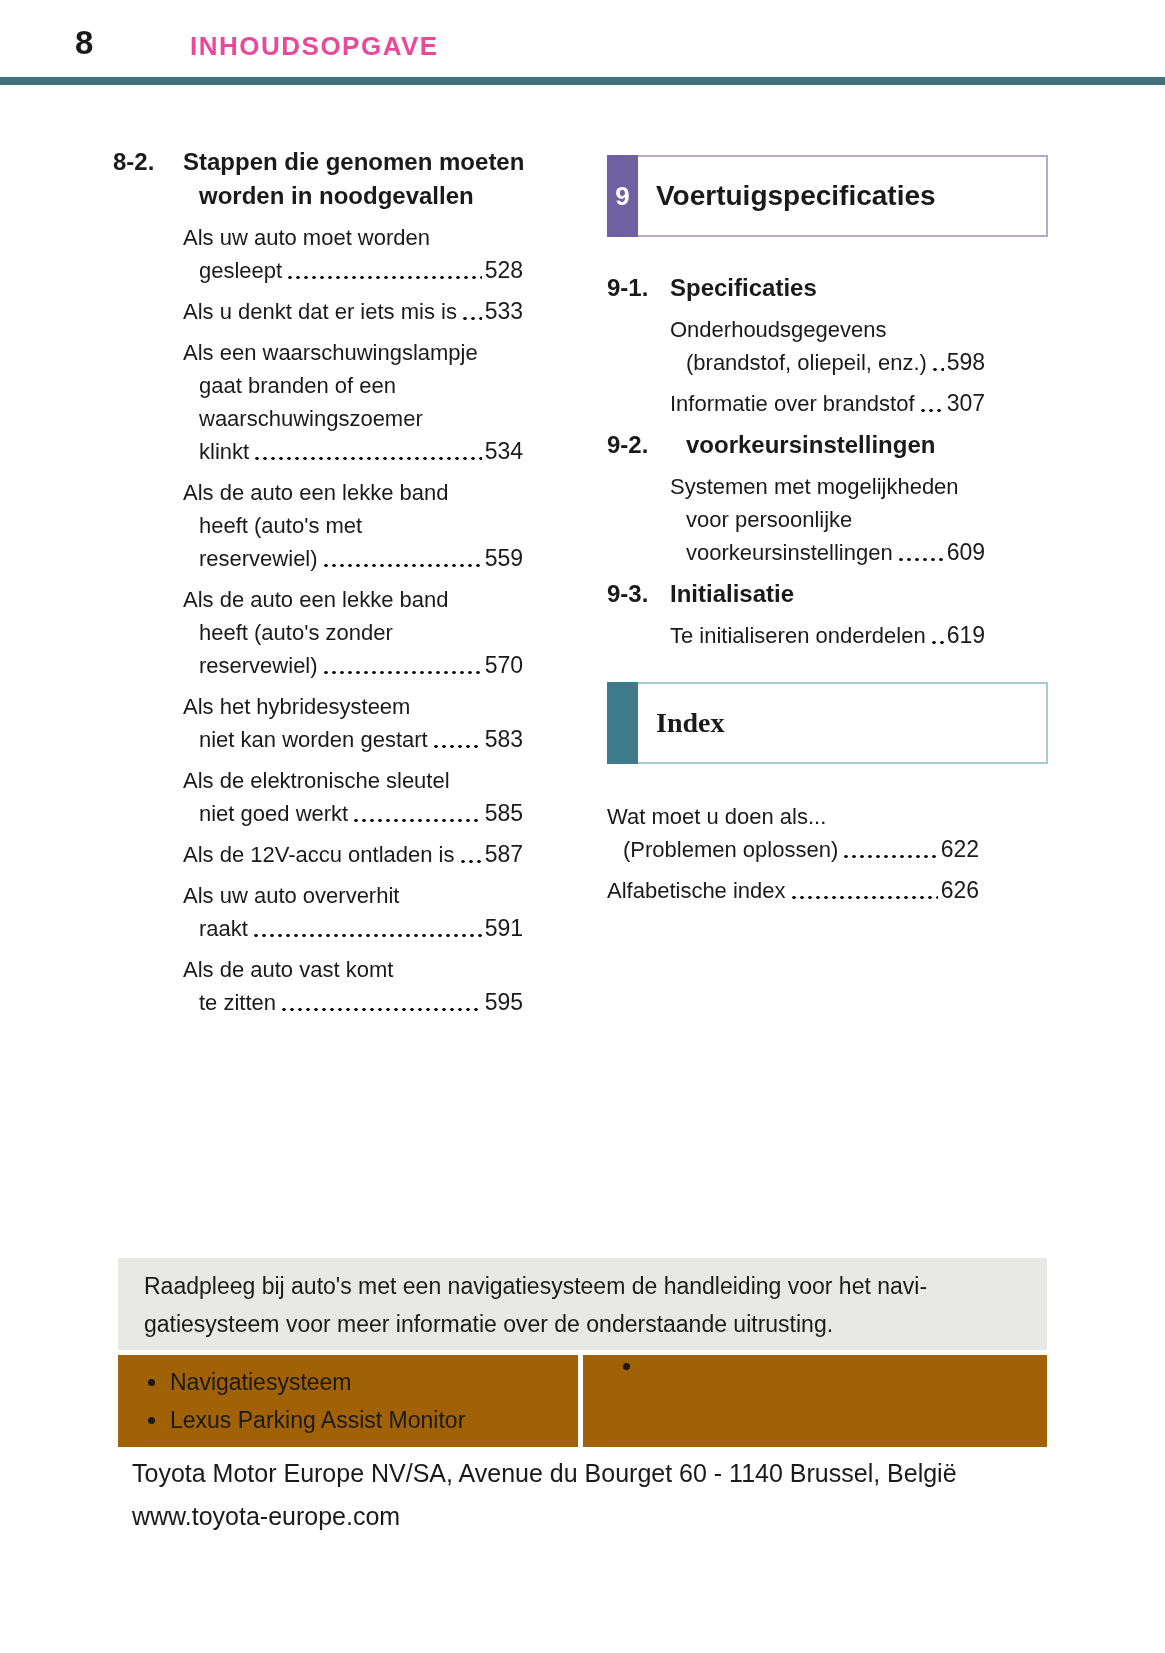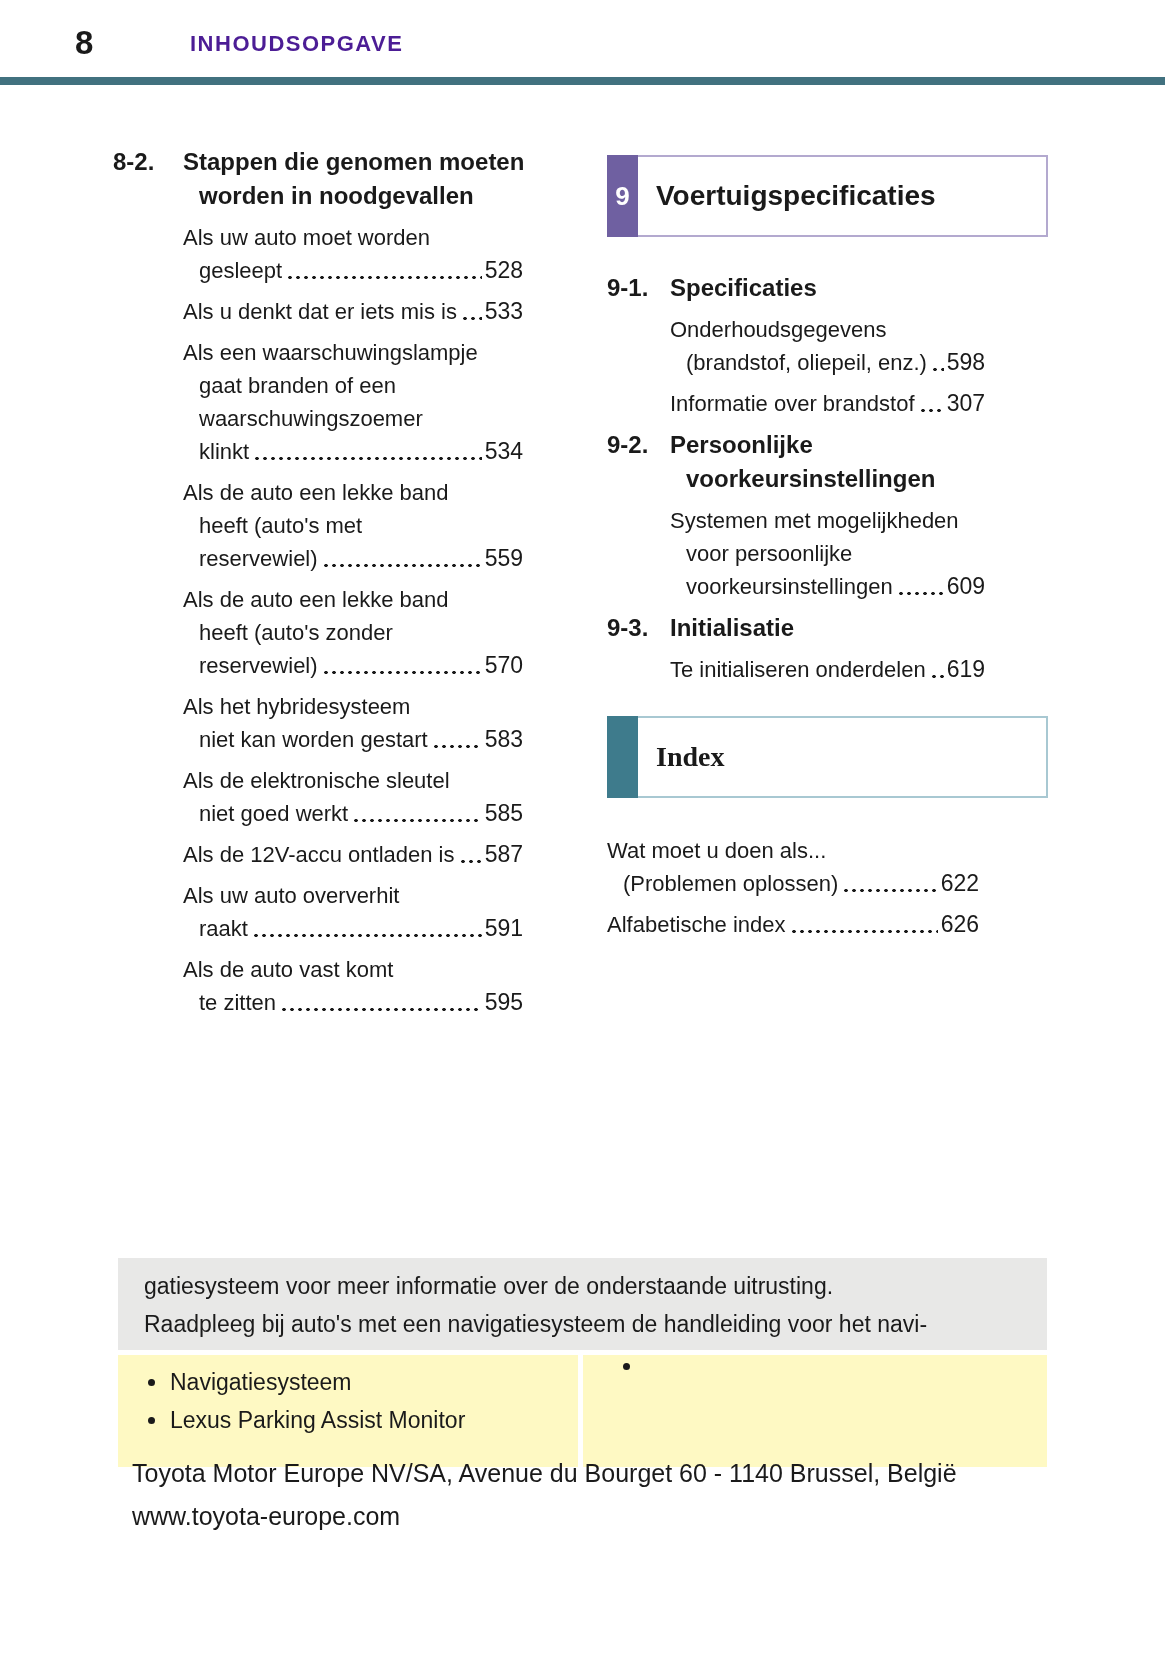--- a/index.html
+++ b/index.html
@@ -5,22 +5,22 @@
   * { margin:0; padding:0; box-sizing:border-box; }
   html,body { background:#ffffff; }
   body {
     width:1165px; height:1653px; position:relative;
     font-family:"Liberation Sans", sans-serif; color:#1a1a1a;
   }
   .page { position:absolute; inset:0; background:#fff; overflow:hidden; }
 
   
   .hdr-num   { position:absolute; left:75px;  top:24px; font-size:33px; font-weight:bold; }
-  .hdr-title { position:absolute; left:190px; top:31px; font-size:22px; font-weight:bold;
-               color:#4c1d95; letter-spacing:1.5px; }
+  .hdr-title { position:absolute; left:190px; top:31px; font-size:26px; font-weight:bold;
+               color:#ec4899; letter-spacing:1.5px; }
   .rule      { position:absolute; left:0; top:77px; width:1165px; height:8px; background:#41717f; }
 
   
   .col-left  { position:absolute; left:113px; top:145px; width:410px; }
   .col-right { position:absolute; left:607px; top:142px; width:441px; }
 
   
   .sec-head  { display:flex; font-weight:bold; font-size:24px; line-height:34px; margin-bottom:8px; }
   .sec-num   { flex:0 0 70px; }
   .sec-num.rt{ flex:0 0 63px; }
@@ -52,21 +52,21 @@
   .idx-box { margin-top:30px; margin-bottom:36px;font-family:Liberation Serif, serif; }
 
   
   .index-entries { width:372px; }
 
   
   .notice { position:absolute; left:118px; top:1258px; width:929px; }
   .notice-par { background:#e8e8e7; padding:9px 26px 7px 26px; font-size:23px; line-height:38px; }
   .notice-par .t-line { white-space:nowrap; }
   .notice-cells { display:flex; gap:5px; margin-top:5px; }
-  .cell { background:#fef9c3; height:112px; padding-top:8px; }
+  .cell { background:#a16207; height:92px; padding-top:8px; }
   .cell.l { flex:0 0 460px; padding-left:30px; }
   .cell.r { flex:1 1 auto;  padding-left:40px; }
   .bullet { display:flex; align-items:center; font-size:23px; line-height:38px; white-space:nowrap; }
   .dot { flex:0 0 7px; width:7px; height:7px; border-radius:50%; background:#1a1a1a; margin-right:15px; }
 
   
   .footer { position:absolute; left:132px; top:1452px; font-size:25px; line-height:43px; }
   .footer div { white-space:nowrap; }
 </style>
 </head>
@@ -226,21 +226,20 @@
                 <span class="leader"></span>
                 <span class="pg">307</span>
               </div>
             </div>
           </div>
         </div>
         <div class="sec">
           <div class="sec-head">
             <span class="sec-num rt">9-2.</span>
             <div class="sec-title">
-              <div class="t-line">Persoonlijke</div>
               <div class="t-line cont-t">voorkeursinstellingen</div>
             </div>
           </div>
           <div class="sec-entries">
             <div class="toc-entry">
               <div class="line">
                 <span class="txt">Systemen met mogelijkheden</span>
               </div>
               <div class="line cont">
                 <span class="txt">voor persoonlijke</span>
@@ -291,22 +290,22 @@
             <span class="txt">Alfabetische index</span>
             <span class="leader"></span>
             <span class="pg">626</span>
           </div>
         </div>
       </div>
   </div>
 
   <div class="notice">
     <div class="notice-par">
+        <div class="t-line">Raadpleeg bij auto's met een navigatiesysteem de handleiding voor het navi-</div>
         <div class="t-line">gatiesysteem voor meer informatie over de onderstaande uitrusting.</div>
-        <div class="t-line">Raadpleeg bij auto's met een navigatiesysteem de handleiding voor het navi-</div>
       </div>
     <div class="notice-cells">
       <div class="cell l">
           <div class="bullet">
             <span class="dot"></span>
             <span class="b-txt">Navigatiesysteem</span>
           </div>
           <div class="bullet">
             <span class="dot"></span>
             <span class="b-txt">Lexus Parking Assist Monitor</span>

